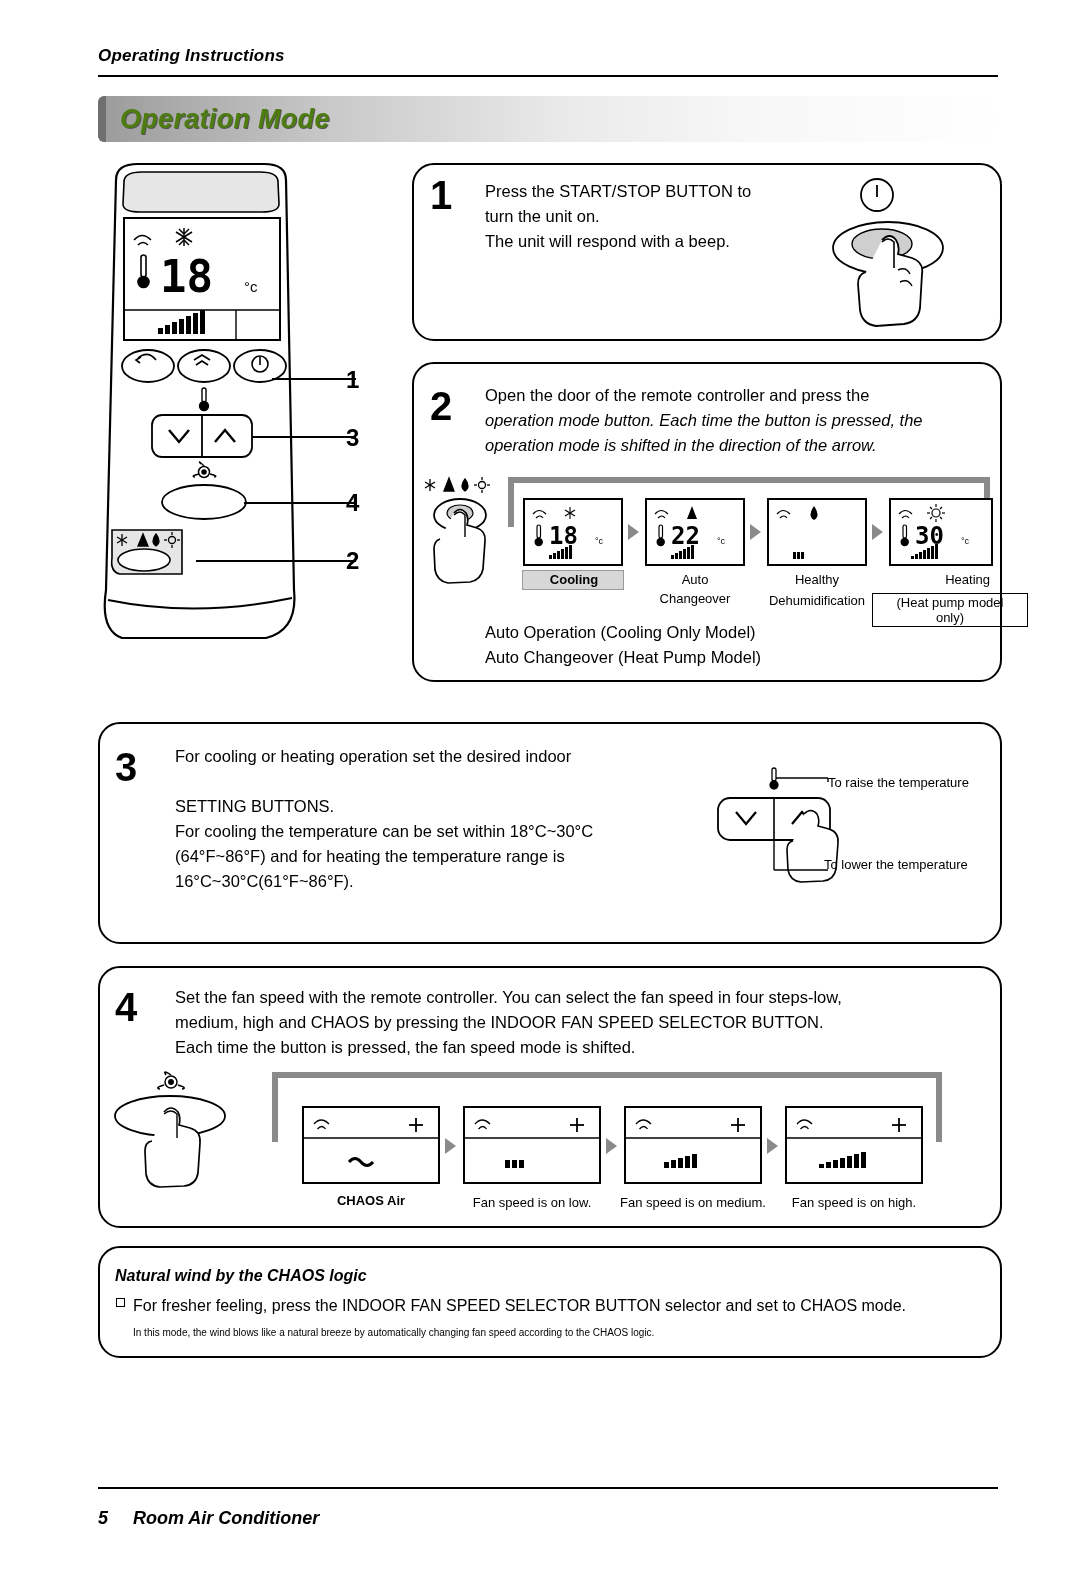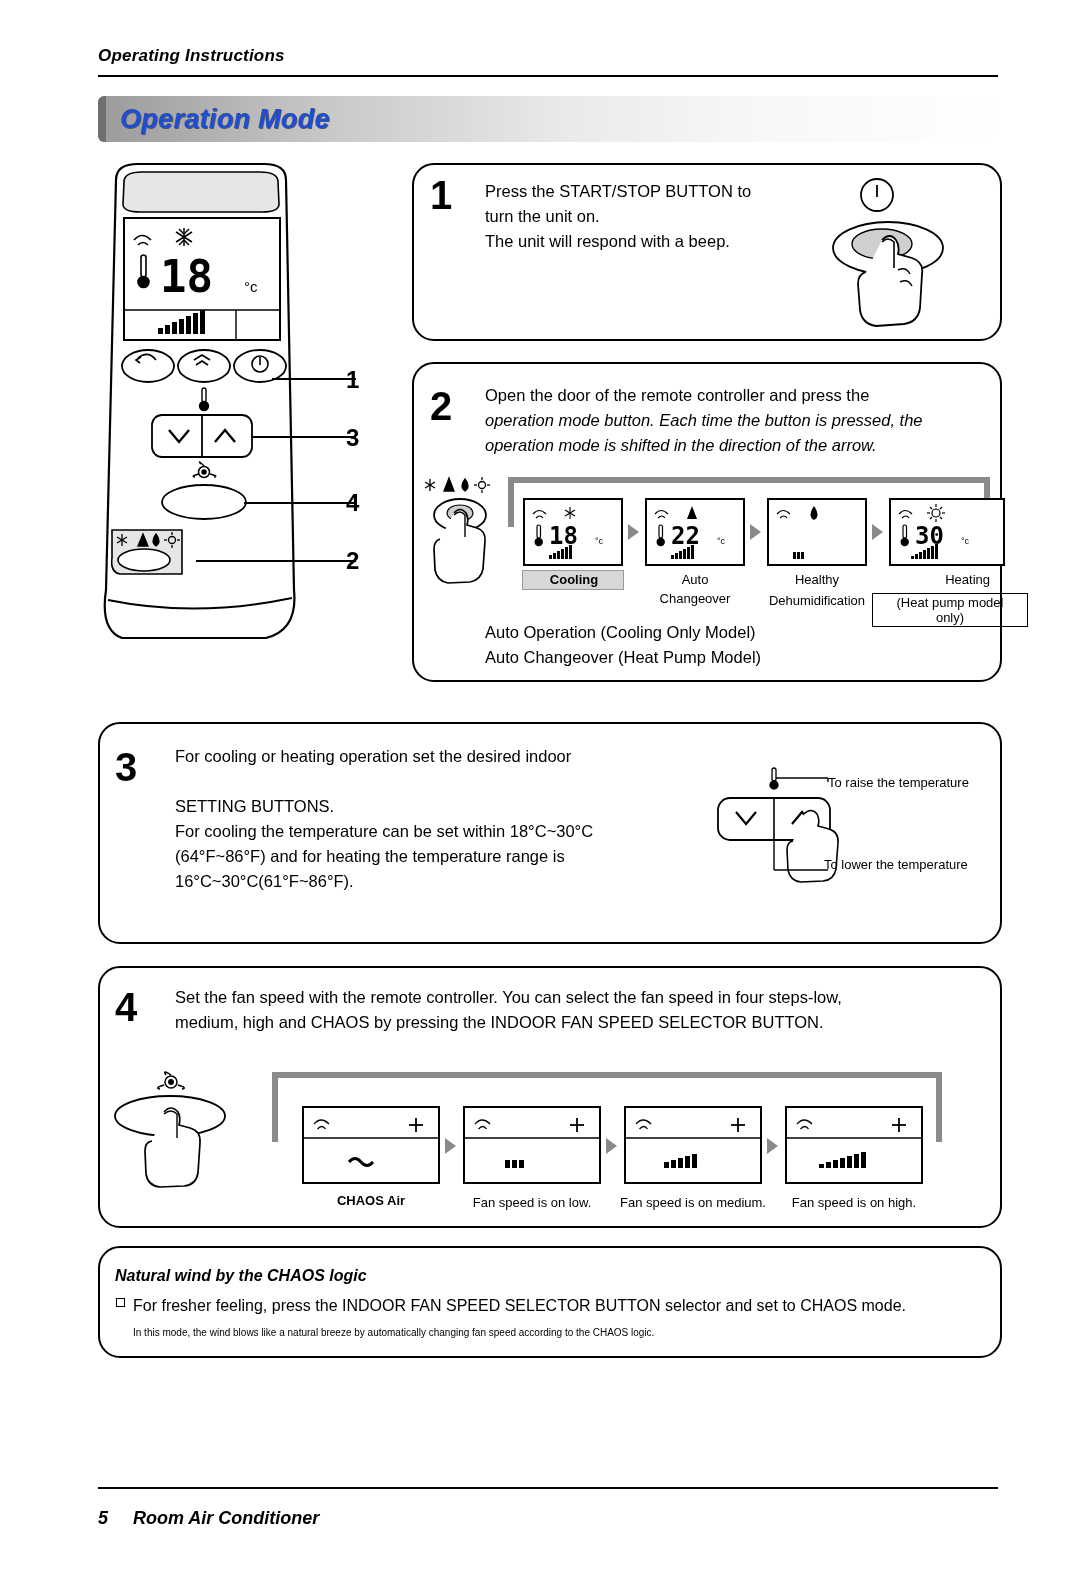--- a/index.html
+++ b/index.html
@@ -58,21 +58,21 @@
     background: #6f6f6f;
     border-radius: 6px 0 0 6px;
   }
   .title-text {
     position: absolute;
     left: 120px;
     top: 104px;
     font-size: 27px;
     font-weight: bold;
     font-style: italic;
-    color: #1d4ed8;
+    color: #4d7c0f;
     text-shadow: 1px 1px 0 #555;
     letter-spacing: .3px;
   }
 
   
   .box {
     position: absolute;
     border: 2px solid #000;
     border-radius: 22px;
     background: #fff;
@@ -400,21 +400,21 @@
       <path d="M45 6 q7 10 0 14 q-7 -4 0 -14 z" fill="#000"></path>
       <g fill="#000">
         <rect x="24" y="52" width="3" height="7"></rect>
           <rect x="28" y="52" width="3" height="7"></rect>
           <rect x="32" y="52" width="3" height="7"></rect>
       </g>
     </svg>
   </div>
   <div class="arrow-r" style="left:872px; top:524px;"></div>
 
-  <div class="lcd" style="left:889px; top:498px; width:116px; height:68px;">
+  <div class="lcd" style="left:889px; top:498px; width:104px; height:68px;">
     <svg width="96" height="64" viewBox="0 0 96 64">
       <g stroke="#000" fill="none" stroke-width="1.2">
         <path d="M8 14 q6 -7 13 0"></path>
           <path d="M11 18 q4 -4 7 0"></path>
       </g>
       <g stroke="#000" fill="none" stroke-width="1.2">
         <circle cx="45" cy="13" r="4"></circle>
         <line x1="45" y1="4" x2="45" y2="7"></line>
           <line x1="45" y1="19" x2="45" y2="22"></line>
         <line x1="36" y1="13" x2="39" y2="13"></line>
@@ -484,20 +484,21 @@
       <line x1="74" y1="110" x2="128" y2="110" stroke="#000" stroke-width="1.4"></line>
     </svg>
   </div>
   <div class="small-text" style="position:absolute; left:828px; top:775px;">To raise the temperature</div>
   <div class="small-text" style="position:absolute; left:824px; top:857px;">To lower the temperature</div>
 
   <div class="box" style="left:98px; top:966px; width:904px; height:262px;"></div>
   <div class="step-num" style="left:115px; top:985px;">4</div>
   <div class="body-text" style="left:175px; top:985px;">Set the fan speed with the remote controller. You can select the fan speed in four steps-low,</div>
   <div class="body-text" style="left:175px; top:1010px;">medium, high and CHAOS by pressing the INDOOR FAN SPEED SELECTOR BUTTON.</div>
+  <div class="body-text" style="left:175px; top:1035px;">Each time the button is pressed, the fan speed mode is shifted.</div>
 
   <div style="position:absolute; left:108px; top:1068px;">
     <svg width="160" height="140" viewBox="0 0 160 140">
       <g stroke="#000" fill="none" stroke-width="1.5">
         <circle cx="63" cy="14" r="6"></circle>
         <path d="M63 7 q-9 -6 -5 0 M56 17 q-10 3 -4 4 M70 17 q10 3 4 4"></path>
         <circle cx="63" cy="14" r="2.2" fill="#000"></circle>
       </g>
       <ellipse cx="62" cy="48" rx="55" ry="20" fill="#fff" stroke="#000" stroke-width="1.8"></ellipse>
       <path d="M56 44 q7 -8 14 0 q3 6 1 13 l11 3 q11 3 10 15 l-2 30 q-2 12 -14 13 l-24 1 q-12 -1 -14 -13 l-1 -23 q0 -9 7 -10" fill="#fff" stroke="#000" stroke-width="1.7"></path>

